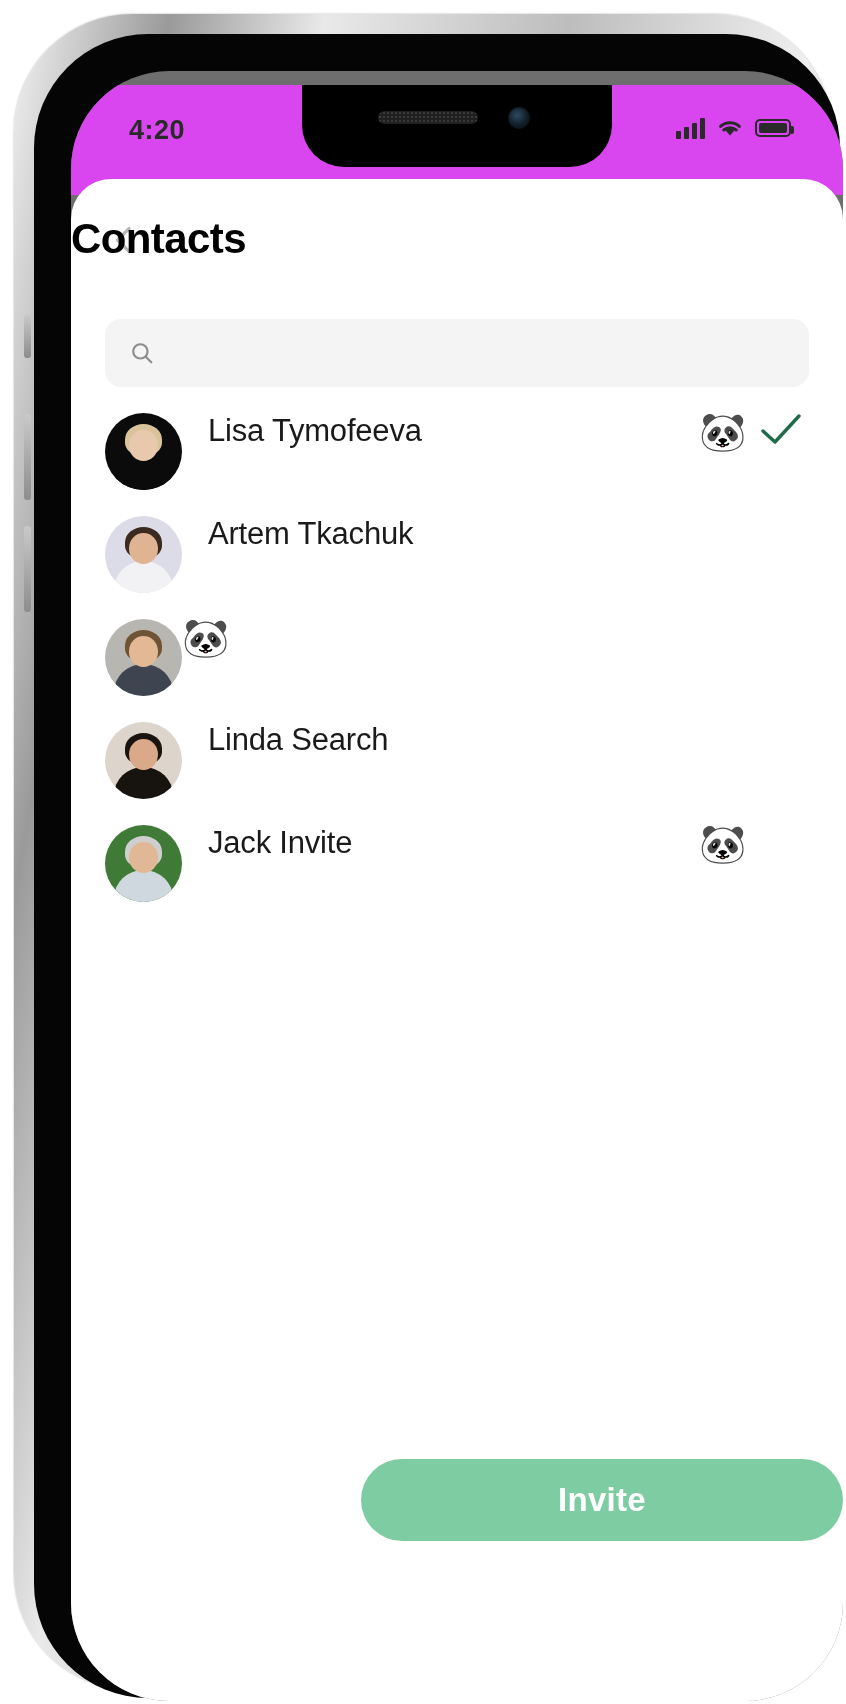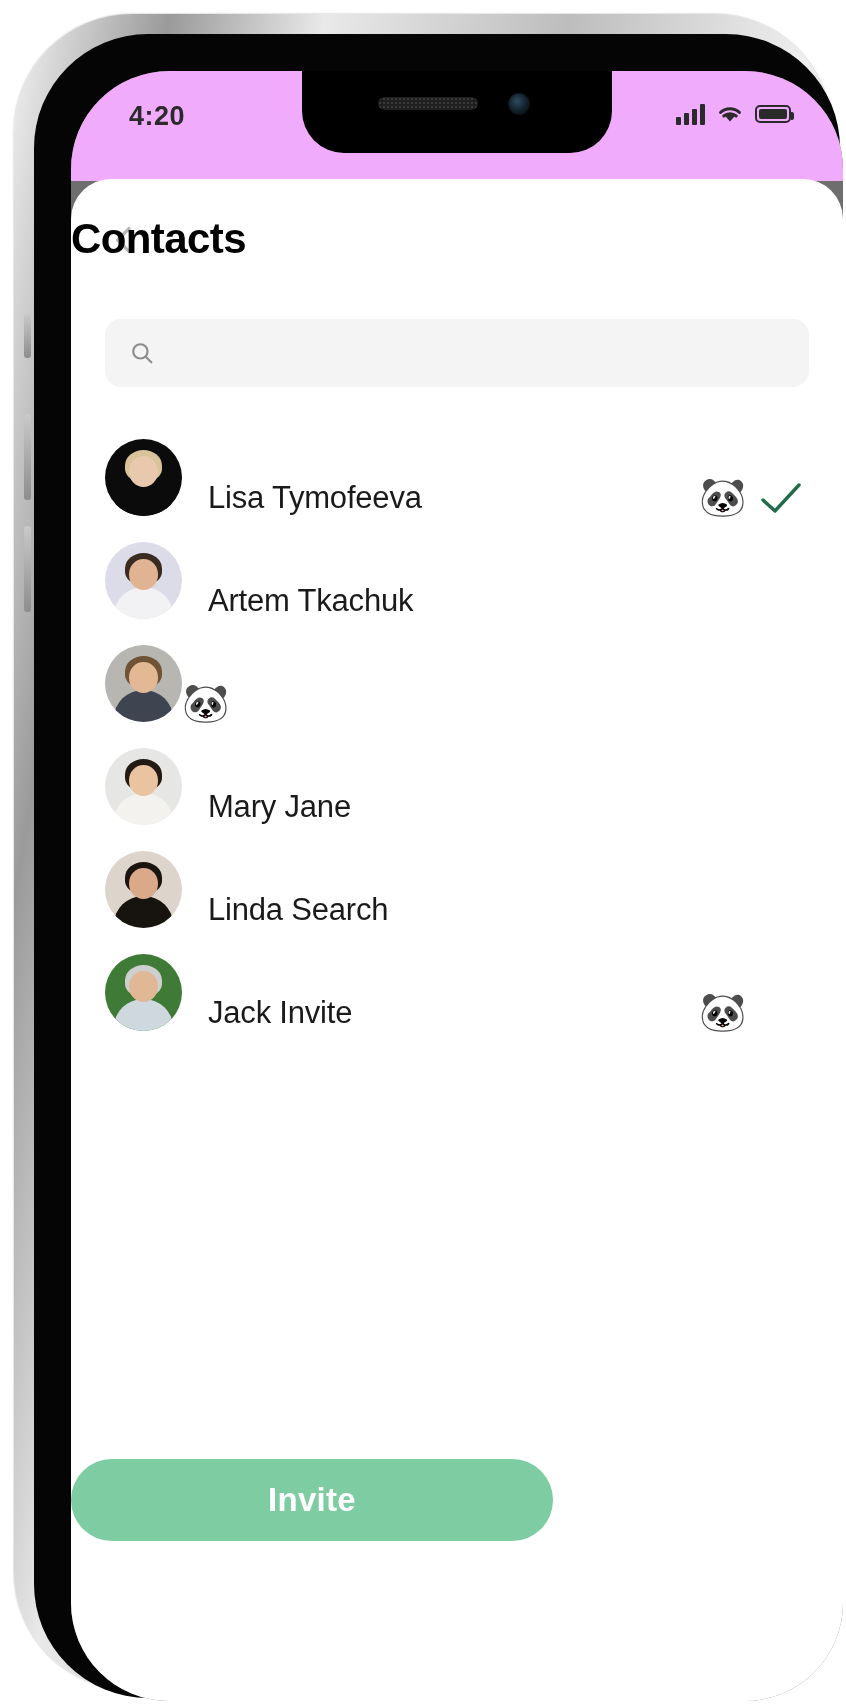--- a/index.html
+++ b/index.html
@@ -55,24 +55,24 @@
     border-radius: 3px;
   }
   .side-btn.silent { left: 10px;  top: 300px; width: 7px;  height: 44px; }
   .side-btn.volup  { left: 10px;  top: 400px; width: 7px;  height: 86px; }
   .side-btn.voldn  { left: 10px;  top: 512px; width: 7px;  height: 86px; }
   .side-btn.power  { right: 10px; top: 450px; width: 7px;  height: 130px; }
 
   
   .status-area {
     position: absolute;
-    left: 0; top: 0;
+    left: 0; top: 14px;
     width: 772px;
     height: 110px;
-    background: #f0abfc;
+    background: #d946ef;
   }
   .notch {
     position: absolute;
     left: 50%;
     transform: translateX(-50%);
     top: 0;
     width: 310px;
     height: 82px;
     background: #000000;
     border-bottom-left-radius: 42px;
@@ -197,21 +197,21 @@
   }
   .search-input::placeholder { color: #9b9b9b; }
 
   
   .contact-list {
     margin-top: 26px;
     padding: 0 34px;
   }
   .contact-row {
     display: flex;
-    align-items: flex-end;
+    align-items: flex-start;
     height: 103px;
     cursor: pointer;
   }
   .avatar {
     width: 77px;
     height: 77px;
     border-radius: 50%;
     flex: 0 0 auto;
     overflow: hidden;
     position: relative;
@@ -241,21 +241,21 @@
     margin-left: 8px;
   }
   .check-slot.empty svg { visibility: hidden; }
 
   
   .invite-wrap {
     position: absolute;
     left: 0; right: 0;
     bottom: 160px;
     display: flex;
-    justify-content: flex-start;
+    justify-content: flex-end;
   }
   .invite-button {
     width: 482px;
     height: 82px;
     border: none;
     border-radius: 41px;
     background: #7ecca2;
     color: #ffffff;
     font-family: "Liberation Sans", sans-serif;
     font-size: 33px;
@@ -362,35 +362,20 @@
                 </div>
                 <div class="panda-badge">🐼</div>
                 <div class="check-slot empty">
                   <svg width="42" height="34" viewBox="0 0 42 34">
                     <path d="M3 18 L15 29 L39 3" stroke="#1f6b4a" stroke-width="3.4" fill="none" stroke-linecap="round" stroke-linejoin="round"></path>
                   </svg>
                 </div>
               </div>
               <div class="contact-row">
                 <div class="avatar">
-                  <div class="av-bg" style="background:#e6e6e4"></div>
-                  <div class="av-body" style="left:12%;top:58%;width:76%;height:52%;background:#f4f2ef"></div>
-                  <div class="av-hair" style="left:26%;top:14%;width:48%;height:40%;background:#241a14"></div>
-                  <div class="av-head" style="left:31%;top:22%;width:38%;height:40%;background:#eac3a1"></div>
-                </div>
-                <div class="contact-name">Mary Jane</div>
-                <div class="panda-badge empty"></div>
-                <div class="check-slot empty">
-                  <svg width="42" height="34" viewBox="0 0 42 34">
-                    <path d="M3 18 L15 29 L39 3" stroke="#1f6b4a" stroke-width="3.4" fill="none" stroke-linecap="round" stroke-linejoin="round"></path>
-                  </svg>
-                </div>
-              </div>
-              <div class="contact-row">
-                <div class="avatar">
                   <div class="av-bg" style="background:#ddd5cb"></div>
                   <div class="av-body" style="left:12%;top:58%;width:76%;height:52%;background:#17140f"></div>
                   <div class="av-hair" style="left:26%;top:14%;width:48%;height:40%;background:#1a1410"></div>
                   <div class="av-head" style="left:31%;top:22%;width:38%;height:40%;background:#d9a98a"></div>
                 </div>
                 <div class="contact-name">Linda Search</div>
                 <div class="panda-badge empty"></div>
                 <div class="check-slot empty">
                   <svg width="42" height="34" viewBox="0 0 42 34">
                     <path d="M3 18 L15 29 L39 3" stroke="#1f6b4a" stroke-width="3.4" fill="none" stroke-linecap="round" stroke-linejoin="round"></path>

